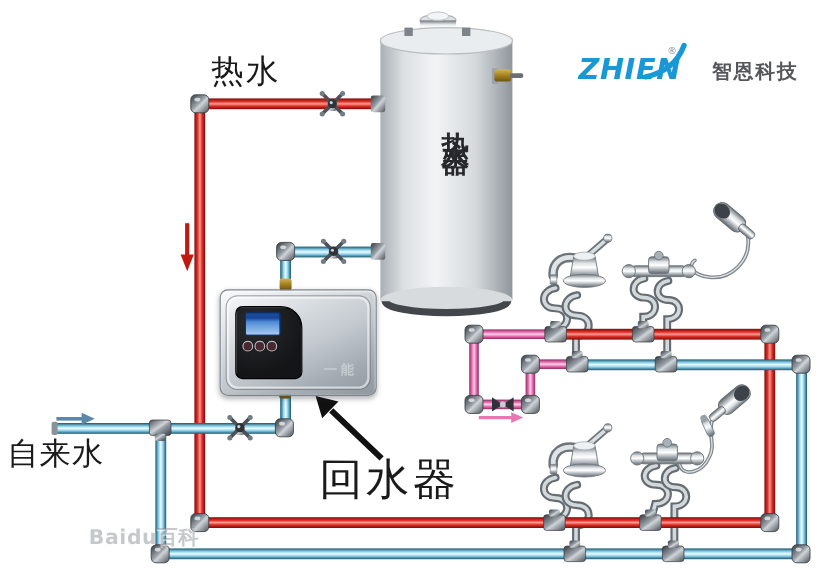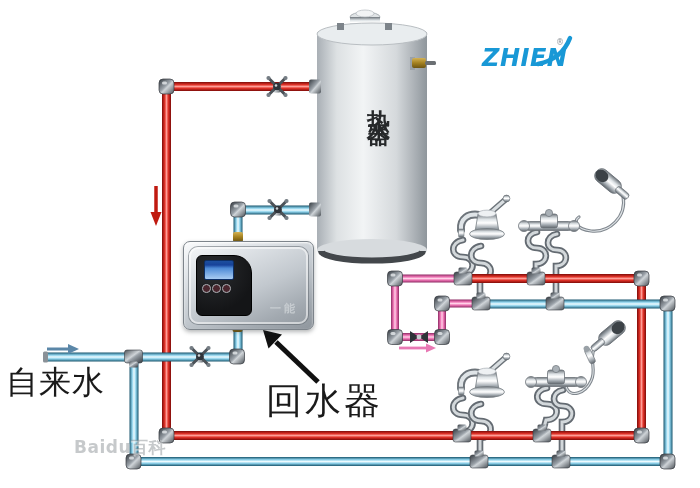--- a/index.html
+++ b/index.html
@@ -2,21 +2,21 @@
 <html style="--hot-pipe: #d92b20; --cold-pipe: #a8dff2; --return-pipe: #ee74b4; --logo-blue: #1898d6; --label-text: #1a1a1a; --company-text: #55565a; --arrow-blue: #5b87a8; --arrow-black: #111111;"><head>
 <meta charset="utf-8">
 <style>
   html,body{margin:0;padding:0;background:#fff;}
   .scene{position:relative;width:700px;height:488px;background:#fff;overflow:hidden;
          font-family:"DejaVu Sans","Liberation Sans",sans-serif;}
   .scene svg.layer{position:absolute;left:0;top:0;z-index:1;}
   
   .lbl{position:absolute;z-index:6;color:var(--label-text,#1a1a1a);font-weight:500;line-height:1.05;}
   #lbl-hot{left:176px;top:46px;font-size:27px;letter-spacing:2px;}
-  #lbl-tap{left:6px;top:366px;font-size:32px;letter-spacing:1px;}
+  #lbl-tap{left:6px;top:366px;font-size:26px;letter-spacing:1px;}
   #lbl-ret{left:266px;top:382px;font-size:36px;letter-spacing:3px;}
   #lbl-tank{position:absolute;z-index:6;left:364px;top:92px;writing-mode:vertical-rl;
             font-size:23px;font-weight:600;letter-spacing:7px;color:#26282a;}
   
   .logo{position:absolute;z-index:6;left:482px;top:44px;display:flex;align-items:flex-start;}
   .logo-latin{color:var(--logo-blue,#1898d6);font-size:24px;font-weight:800;font-style:italic;letter-spacing:.5px;}
   .logo-reg{position:absolute;left:74px;top:-6px;font-size:8px;color:#8a9096;font-style:normal;}
   .logo-cn{color:var(--company-text,#55565a);font-size:16.5px;font-weight:700;letter-spacing:1.5px;margin-left:26px;margin-top:5px;}
   .swoosh{position:absolute;left:52px;top:-12px;}
   
@@ -335,27 +335,29 @@
   <div class="bevel"></div>
   <div class="panel">
     <div class="lcd"></div>
     <span class="btn b1"></span>
     <span class="btn b2"></span>
     <span class="btn b3"></span>
   </div>
   <div class="brand">一能</div>
 </div>
 
+<div class="lbl" id="lbl-hot">热水</div>
 <div class="lbl" id="lbl-tap">自来水</div>
 <div class="lbl" id="lbl-ret">回水器</div>
 <div id="lbl-tank">热水器</div>
 
 <div class="logo">
   <span class="logo-latin">ZHIEN</span>
   <svg class="swoosh" width="46" height="36" viewBox="0 0 46 36">
     <path d="M4 32 Q 28 27 36 6" fill="none" stroke="#1898d6" stroke-width="4.5" stroke-linecap="round"></path>
   </svg>
   <sup class="logo-reg">®</sup>
+  <span class="logo-cn">智恩科技</span>
 </div>
 
 <div class="watermark">Baidu百科</div>
 
 </div>
 
 </body></html>

